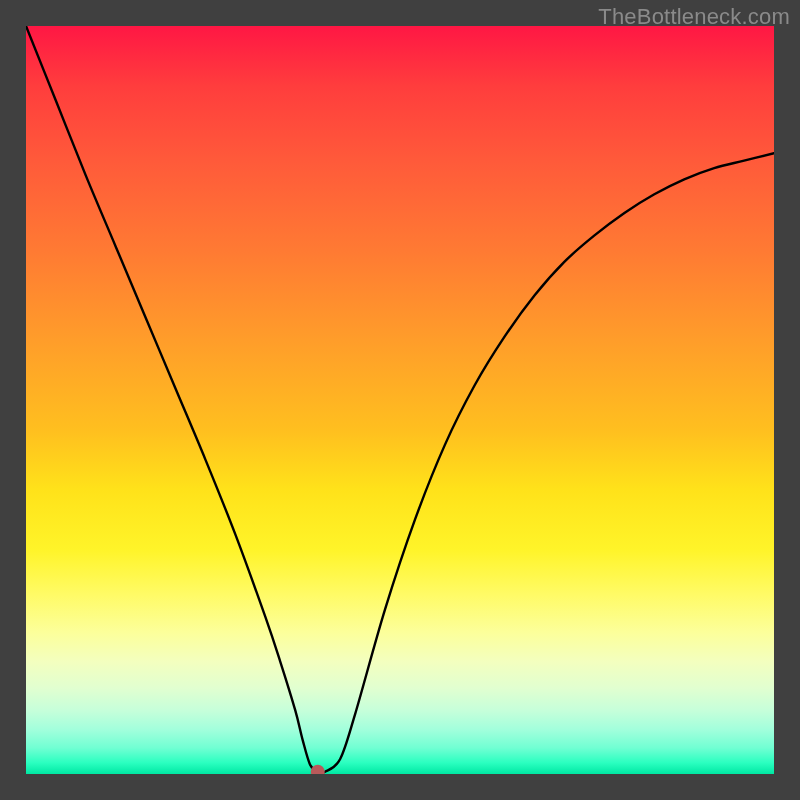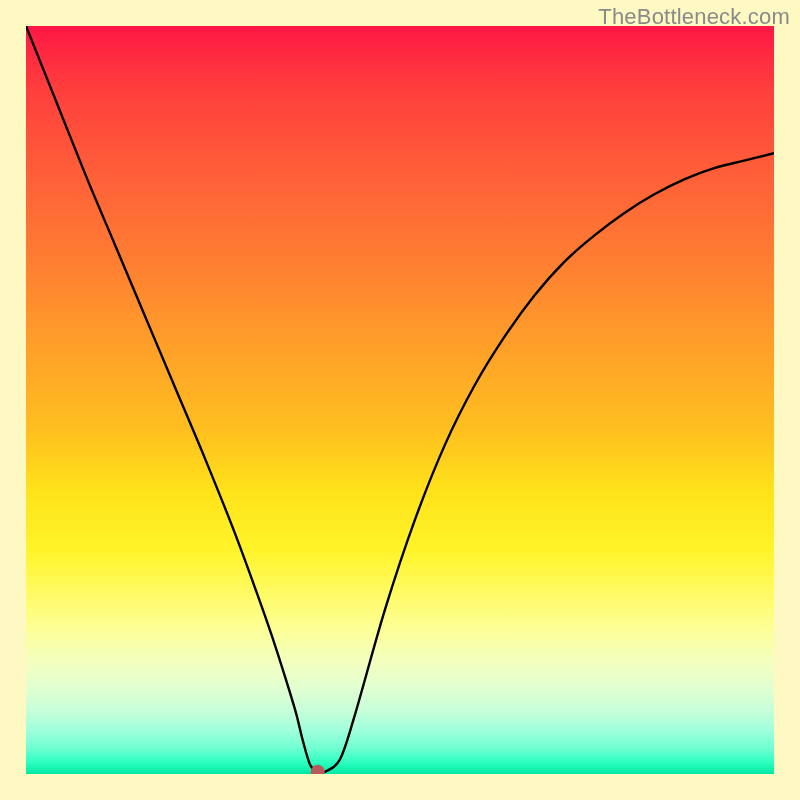--- a/index.html
+++ b/index.html
@@ -8,21 +8,21 @@
     width: 800px;
     height: 800px;
     overflow: hidden;
     background: #000;
     font-family: Arial, Helvetica, sans-serif;
   }
   .frame {
     position: relative;
     width: 800px;
     height: 800px;
-    background: #fef9c3;
+    background: #404040;
   }
   .plot {
     position: absolute;
     left: 26px;
     top: 26px;
     width: 748px;
     height: 748px;
     
     background: linear-gradient(to bottom,
       #ff1744 0%,

